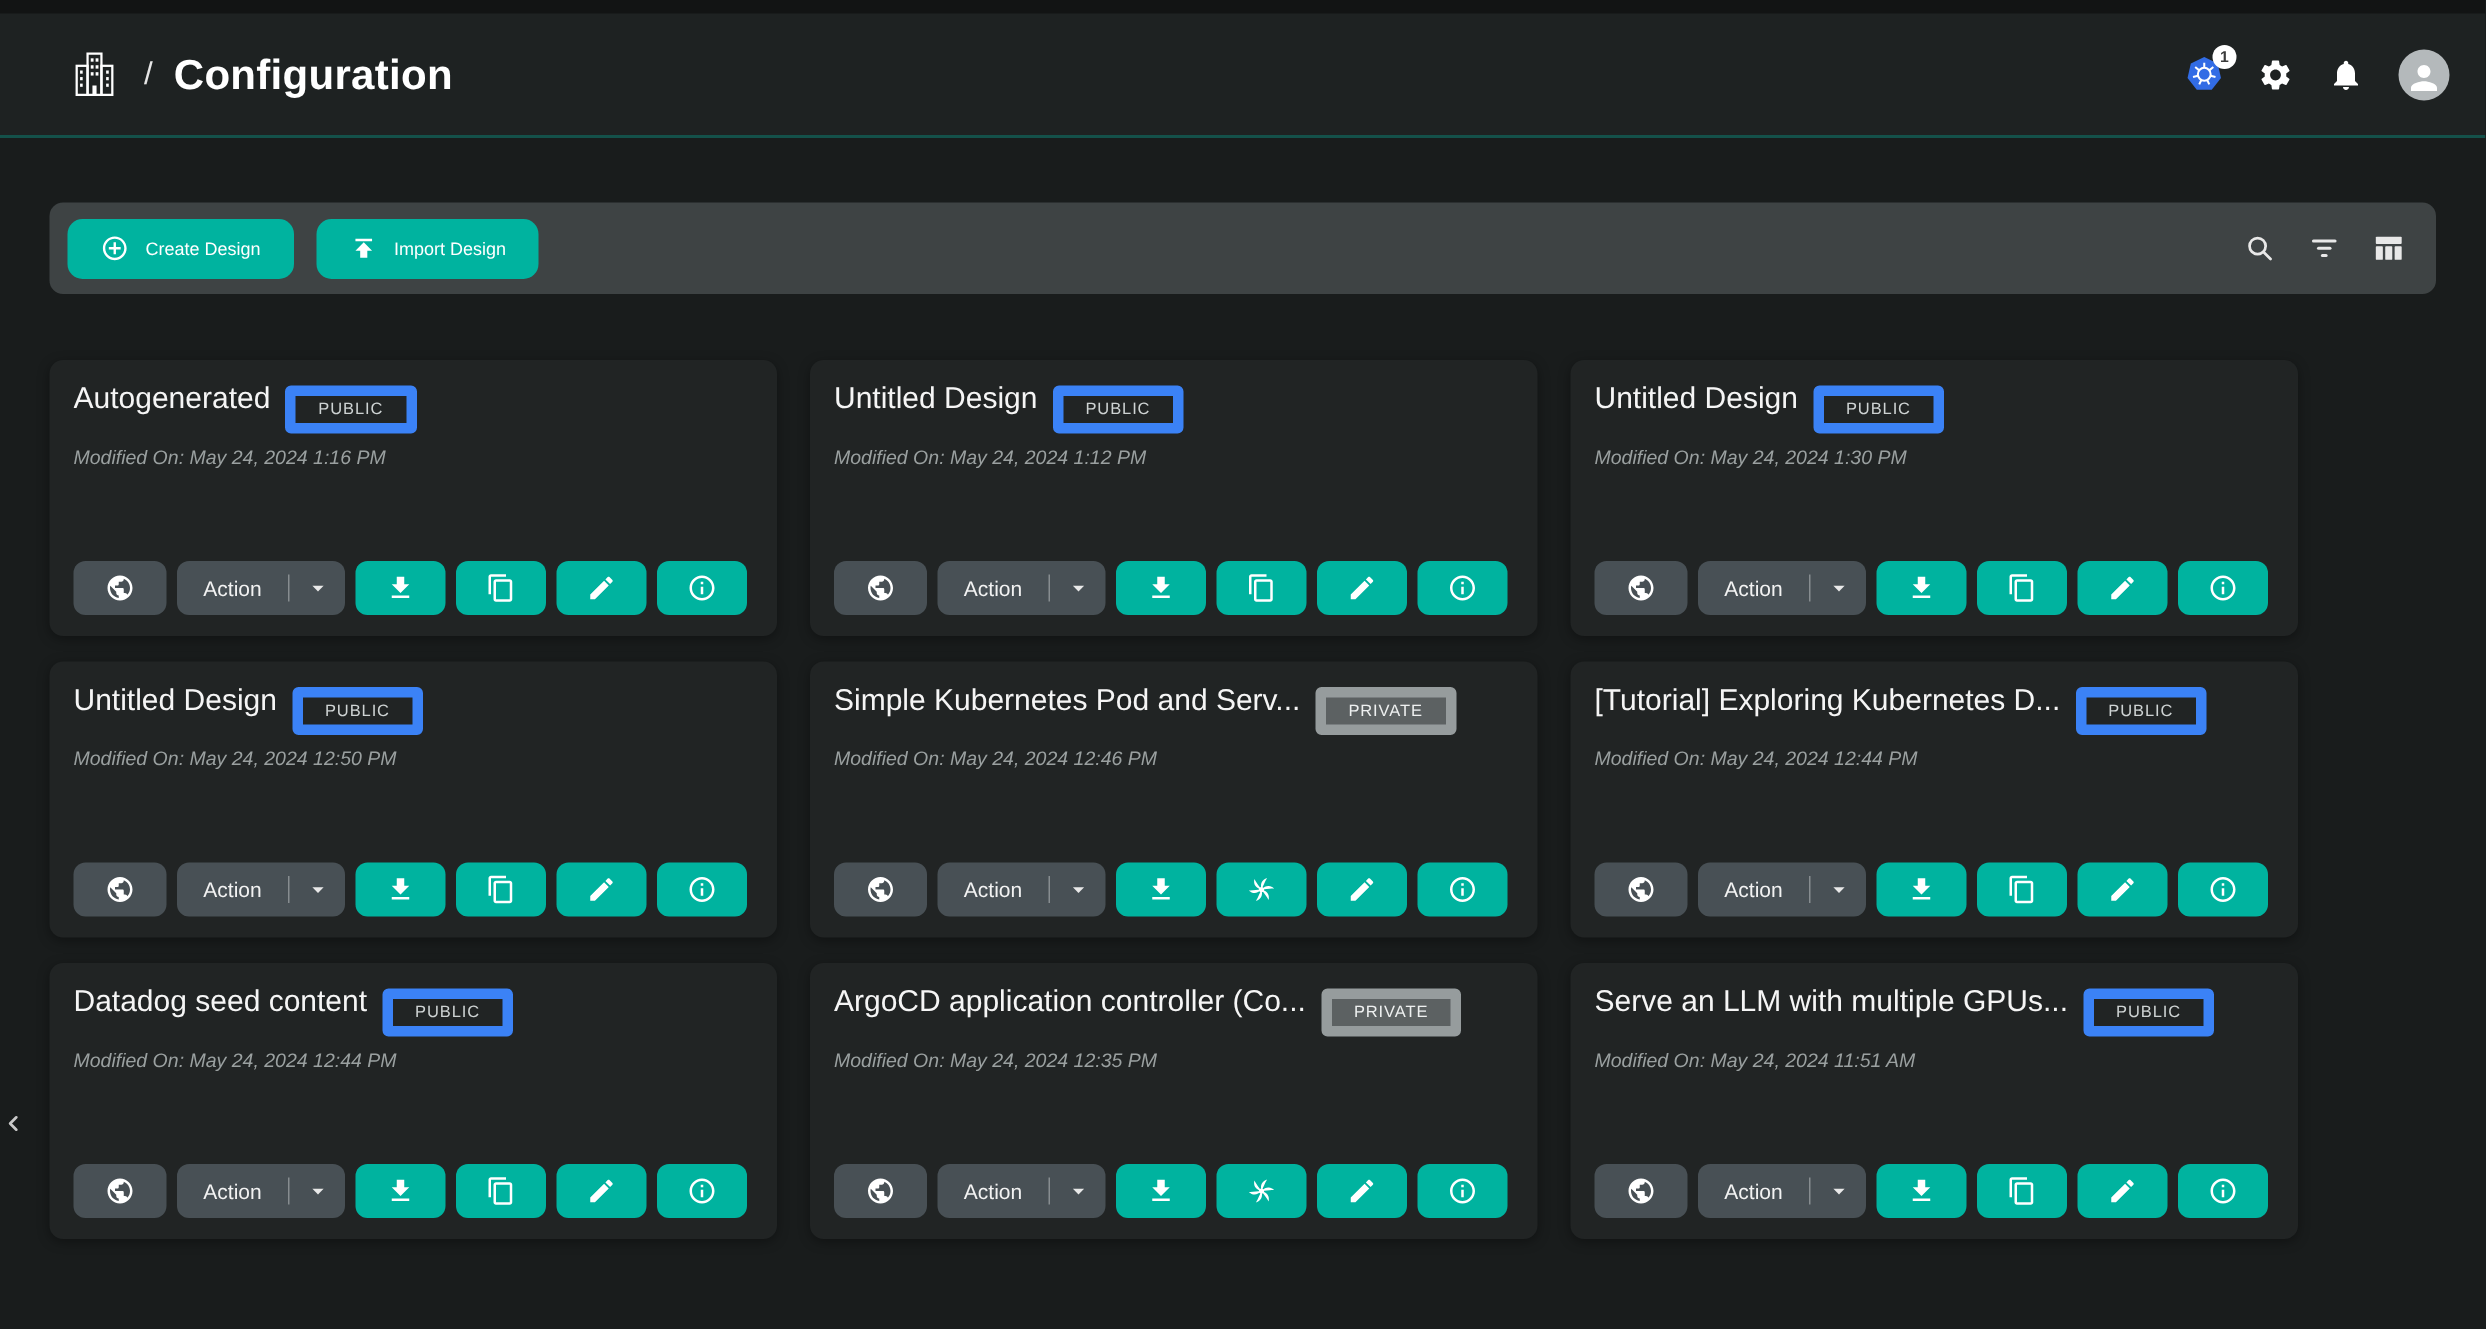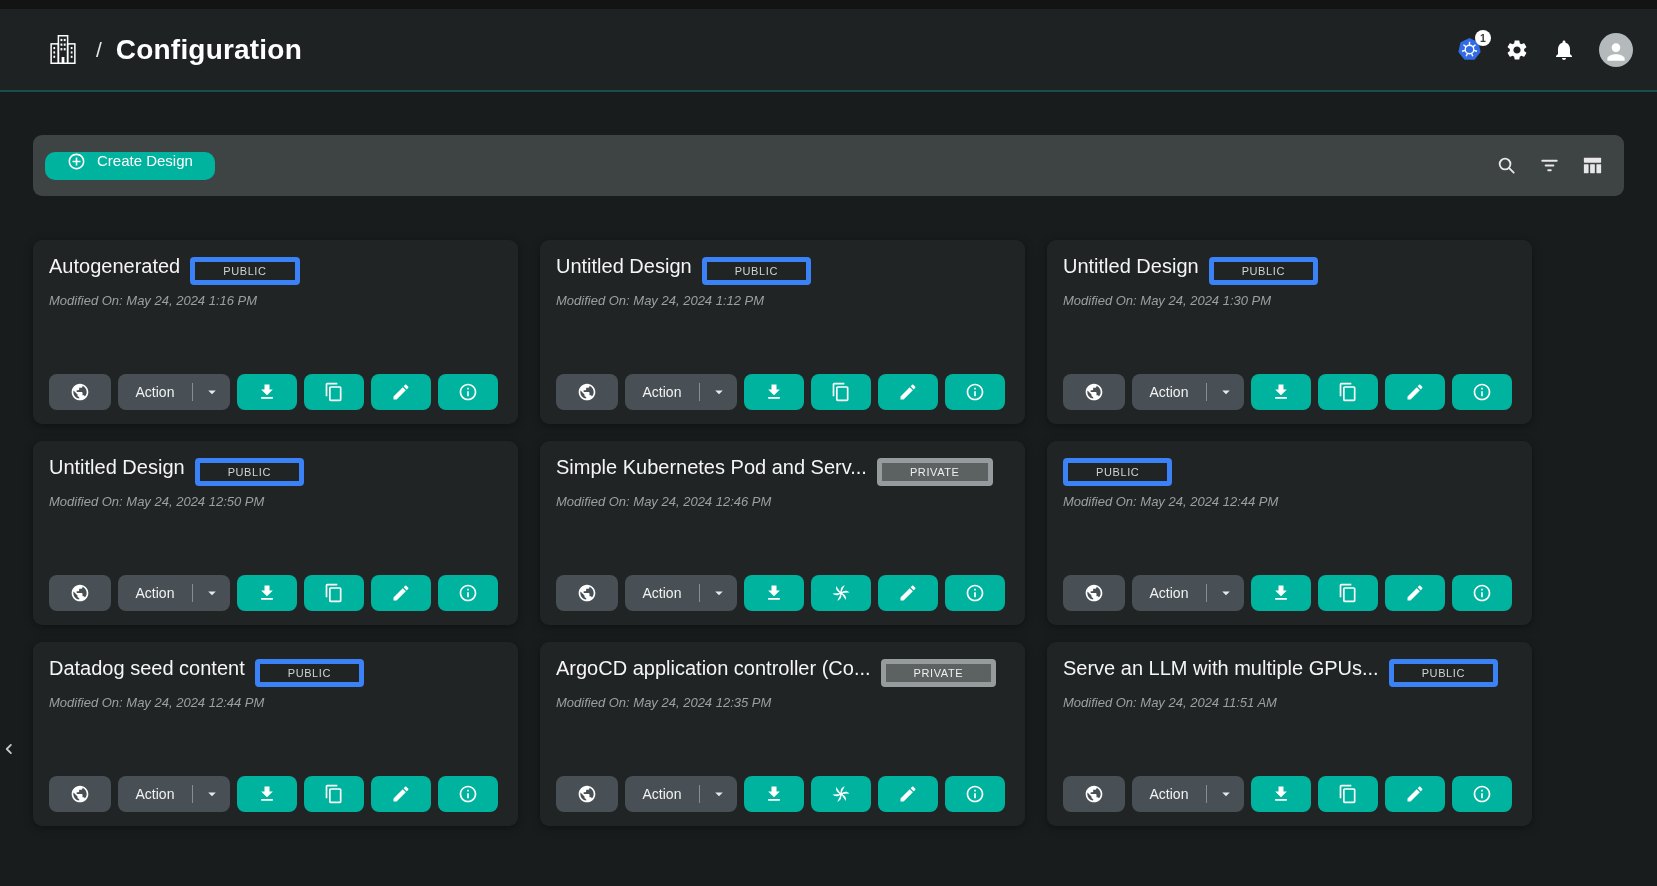--- a/index.html
+++ b/index.html
@@ -33,32 +33,32 @@
   .k8s-wrap{position:relative;width:25px;height:25px;cursor:pointer}
   .k8s-wrap svg{width:25px;height:25px;display:block}
   .k8s-badge{position:absolute;top:-7px;right:-9px;background:#ffffff;color:#3a3a3a;width:16px;height:16px;border-radius:50%;font-size:10.5px;font-weight:700;display:flex;align-items:center;justify-content:center}
   .hicon{width:24px;height:24px;cursor:pointer}
   .hicon svg{width:24px;height:24px;display:block}
   .avatar{width:34px;height:34px;border-radius:50%;background:#b4b9bb;overflow:hidden;display:flex;align-items:center;justify-content:center;cursor:pointer}
   .avatar svg{width:26px;height:26px;margin-top:4px}
   
   main{padding:0 33px}
   .toolbar{margin-top:43px;height:61px;background:var(--toolbar-bg);border-radius:9px;display:flex;align-items:center;padding:0 20px 0 12px}
-  .btn-primary{height:28px;border-radius:10px;background:var(--accent);color:#ffffff;font-size:15px;display:inline-flex;gap:11px;padding:0 22px;border:none;font-family:inherit;cursor:pointer}
+  .btn-primary{height:40px;border-radius:10px;background:var(--accent);color:#ffffff;font-size:12px;display:inline-flex;align-items:center;gap:11px;padding:0 22px;border:none;font-family:inherit;cursor:pointer}
   .btn-primary svg{width:19px;height:19px;display:block}
   .btn-primary + .btn-primary{margin-left:15px}
   .toolbar-right{margin-left:auto;display:flex;align-items:center;gap:20px}
   .toolbar-right .ticon{width:23px;height:23px;cursor:pointer}
   .toolbar-right .ticon svg{width:23px;height:23px;display:block}
   
   .grid{margin-top:44px;display:grid;grid-template-columns:repeat(3,485px);column-gap:22px;row-gap:17px}
   .card{background:var(--card-bg);border-radius:9px;height:184px;padding:15px 16px 14px;display:flex;flex-direction:column;box-shadow:0 2px 8px rgba(0,0,0,.35)}
   .card-head{display:flex;align-items:flex-start;gap:10px}
   .card-title{margin:0;color:var(--title-color);font-size:20px;font-weight:500;white-space:nowrap;overflow:hidden;text-overflow:ellipsis;max-width:372px}
-  .badge{font-size:11px;letter-spacing:.6px;color:#ced3d3;border:5px solid #3b82f6;border-radius:4px;padding:3px 28px;margin-top:2px;white-space:nowrap;background:transparent}
+  .badge{font-size:11px;letter-spacing:.6px;color:#ced3d3;border:7px solid #3b82f6;border-radius:4px;padding:3px 15px;margin-top:2px;white-space:nowrap;background:transparent}
   .badge.private{background:var(--badge-private-bg);border-color:#969c9d;color:#eef0f0}
   .card-modified{margin:8px 0 0;color:var(--muted-text);font-size:13px;font-style:italic;font-weight:400}
   .card-actions{margin-top:auto;display:flex;gap:7px}
   .btn{border:none;border-radius:8px;height:36px;display:flex;align-items:center;justify-content:center;cursor:pointer;font-family:inherit;padding:0}
   .btn svg{width:20px;height:20px;display:block}
   .btn.dark{background:var(--dark-button-bg)}
   .btn.teal{background:var(--accent);flex:0 0 60px}
   .globe-btn{flex:0 0 62px}
   .split{flex:0 0 112px;display:flex;align-items:center;overflow:hidden;border-radius:8px;background:var(--dark-button-bg)}
   .split-main{flex:1;background:transparent;border:none;color:#f2f2f2;font-size:14px;font-family:inherit;cursor:pointer}
@@ -135,20 +135,26 @@
 
 <main>
 
   <div class="toolbar">
     <button class="btn-primary">
       <svg viewBox="0 0 24 24">
           <path fill="#ffffff" d="M13 7h-2v4H7v2h4v4h2v-4h4v-2h-4V7zm-1-5C6.48 2 2 6.48 2 12s4.48 10 10 10 10-4.48 10-10S17.52 2 12 2zm0 18c-4.41 0-8-3.59-8-8s3.59-8 8-8 8 3.59 8 8-3.59 8-8 8z"></path>
         </svg>
       <span>Create Design</span>
     </button>
+    <button class="btn-primary">
+      <svg viewBox="0 0 24 24">
+          <path fill="#ffffff" d="M5 4v2h14V4H5zm0 10h4v6h6v-6h4l-7-7-7 7z"></path>
+        </svg>
+      <span>Import Design</span>
+    </button>
 
     <div class="toolbar-right">
       <span class="ticon">
         <svg viewBox="0 0 24 24" fill="none" stroke="#e8e8e8" stroke-width="1.9" stroke-linecap="round">
             <circle cx="10.5" cy="10.5" r="5.6"></circle>
             <line x1="14.8" y1="14.8" x2="19.5" y2="19.5"></line>
           </svg>
       </span>
       <span class="ticon">
         <svg viewBox="0 0 24 24" stroke="#e8e8e8" stroke-width="2.1" stroke-linecap="round">
@@ -402,20 +408,21 @@
       <button class="btn teal">
         <svg viewBox="0 0 24 24">
               <path fill="#ffffff" d="M11 7h2v2h-2zm0 4h2v6h-2zm1-9C6.48 2 2 6.48 2 12s4.48 10 10 10 10-4.48 10-10S17.52 2 12 2zm0 18c-4.41 0-8-3.59-8-8s3.59-8 8-8 8 3.59 8 8-3.59 8-8 8z"></path>
             </svg>
       </button>
     </div>
   </article>
 
   <article class="card">
     <div class="card-head">
+      <h2 class="card-title">[Tutorial] Exploring Kubernetes D...</h2>
       <span class="badge">PUBLIC</span>
     </div>
     <p class="card-modified">Modified On: May 24, 2024 12:44 PM</p>
     <div class="card-actions">
       <button class="btn dark globe-btn">
         <svg viewBox="0 0 24 24">
               <path fill="#ffffff" d="M12 2C6.48 2 2 6.48 2 12s4.48 10 10 10 10-4.48 10-10S17.52 2 12 2zm-1 17.93c-3.95-.49-7-3.85-7-7.93 0-.62.08-1.21.21-1.79L9 15v1c0 1.1.9 2 2 2v1.93zm6.9-2.54c-.26-.81-1-1.39-1.9-1.39h-1v-3c0-.55-.45-1-1-1H8v-2h2c.55 0 1-.45 1-1V7h2c1.1 0 2-.9 2-2v-.41c2.93 1.19 5 4.06 5 7.41 0 2.08-.8 3.97-2.1 5.39z"></path>
             </svg>
       </button>
       <div class="split">

